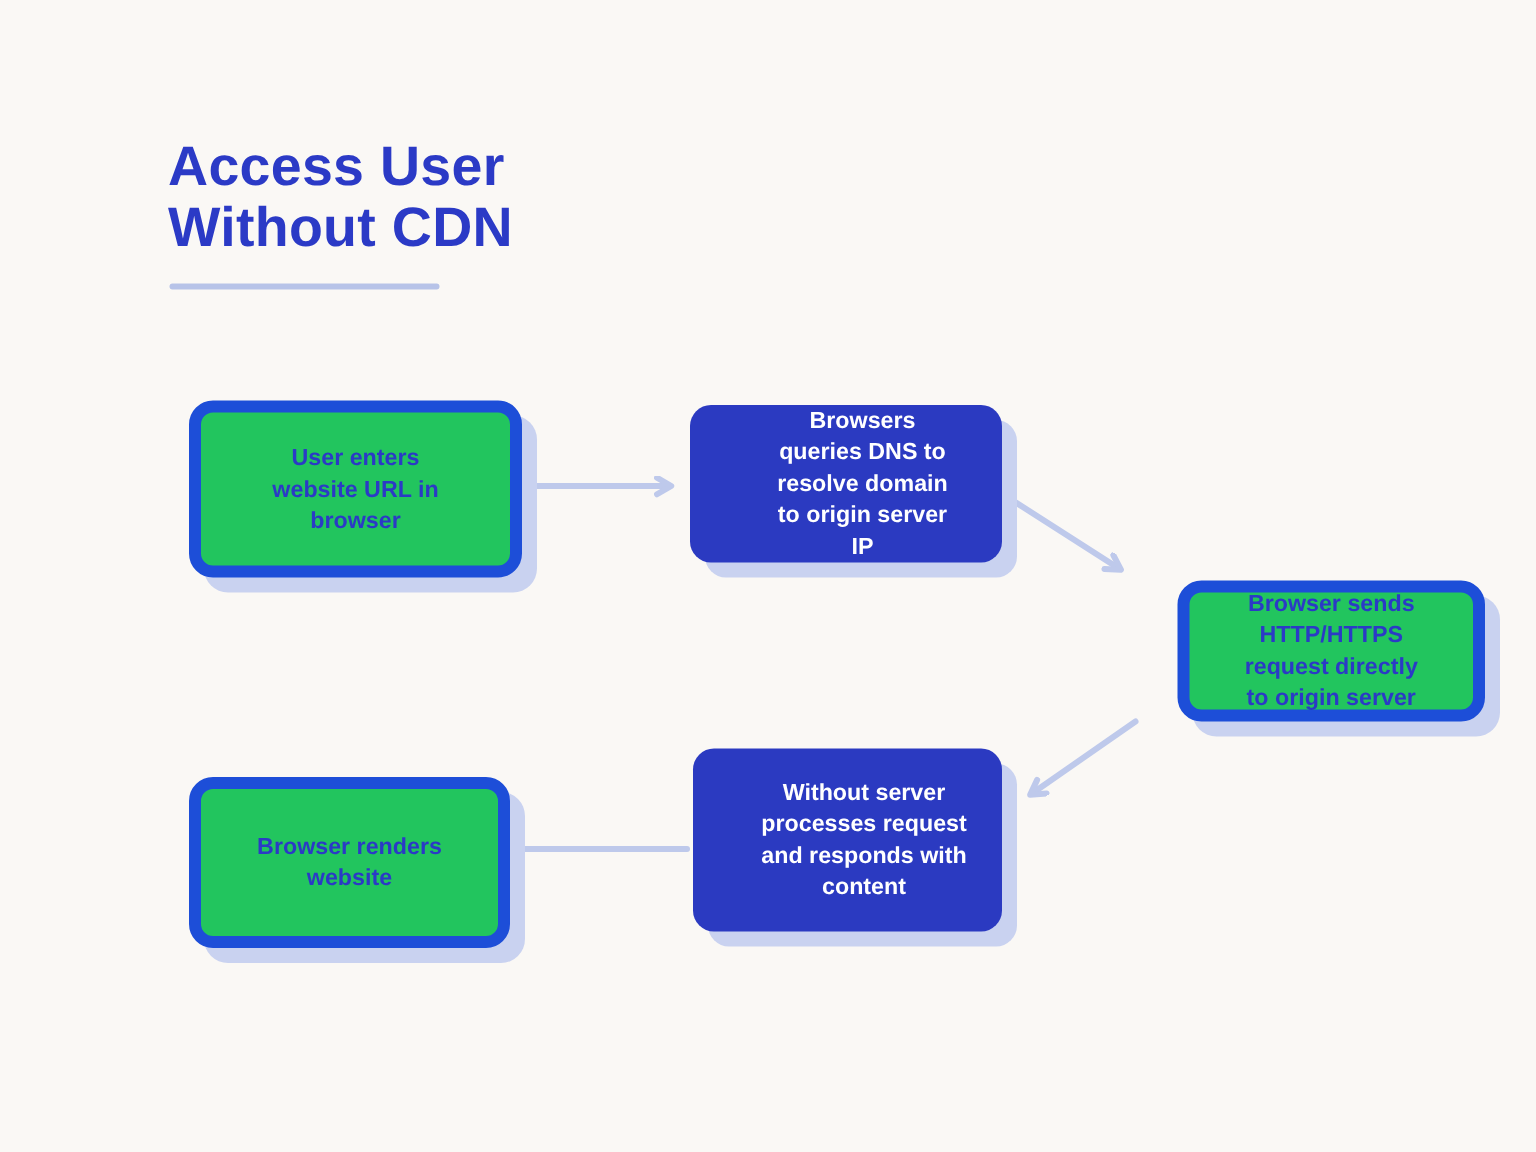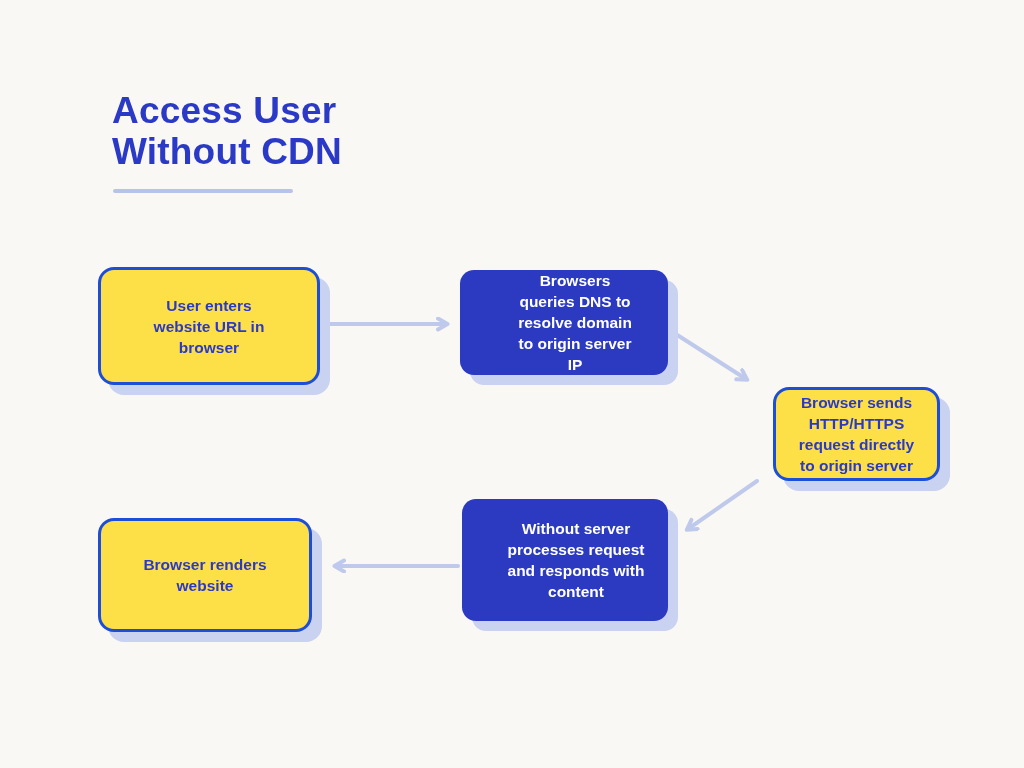--- a/index.html
+++ b/index.html
@@ -51,35 +51,36 @@
     border-radius: 16px;
     box-shadow: 10px 10px 0 #c9d2f0;
     padding: 6px 10px;
   }
 
   .node-label {
     white-space: pre-line;
   }
 
   .node.outline {
-    background: #fde047;
-    border: 3px solid #1d4ed8;
+    background: #22c55e;
+    border: 8px solid #1d4ed8;
     color: #2b3ac6;
+    margin-left: 28px;
   }
 
   .node.filled {
     background: #2b3ac1;
     border-radius: 14px;
     color: #ffffff;
     padding-left: 32px;
   }
 
   #node-user-enters-url   { left: 98px;  top: 267px; width: 222px; height: 118px; }
   #node-dns-query         { left: 460px; top: 270px; width: 208px; height: 105px; }
-  #node-http-request      { left: 773px; top: 387px; width: 167px; height: 94px;  }
+  #node-http-request      { left: 757px; top: 387px; width: 205px; height: 94px;  }
   #node-origin-processes  { left: 462px; top: 499px; width: 206px; height: 122px; }
   #node-browser-renders   { left: 98px;  top: 518px; width: 214px; height: 114px;  }
 
   .arrows {
     position: absolute;
     left: 0;
     top: 0;
     width: 1024px;
     height: 768px;
     pointer-events: none;

